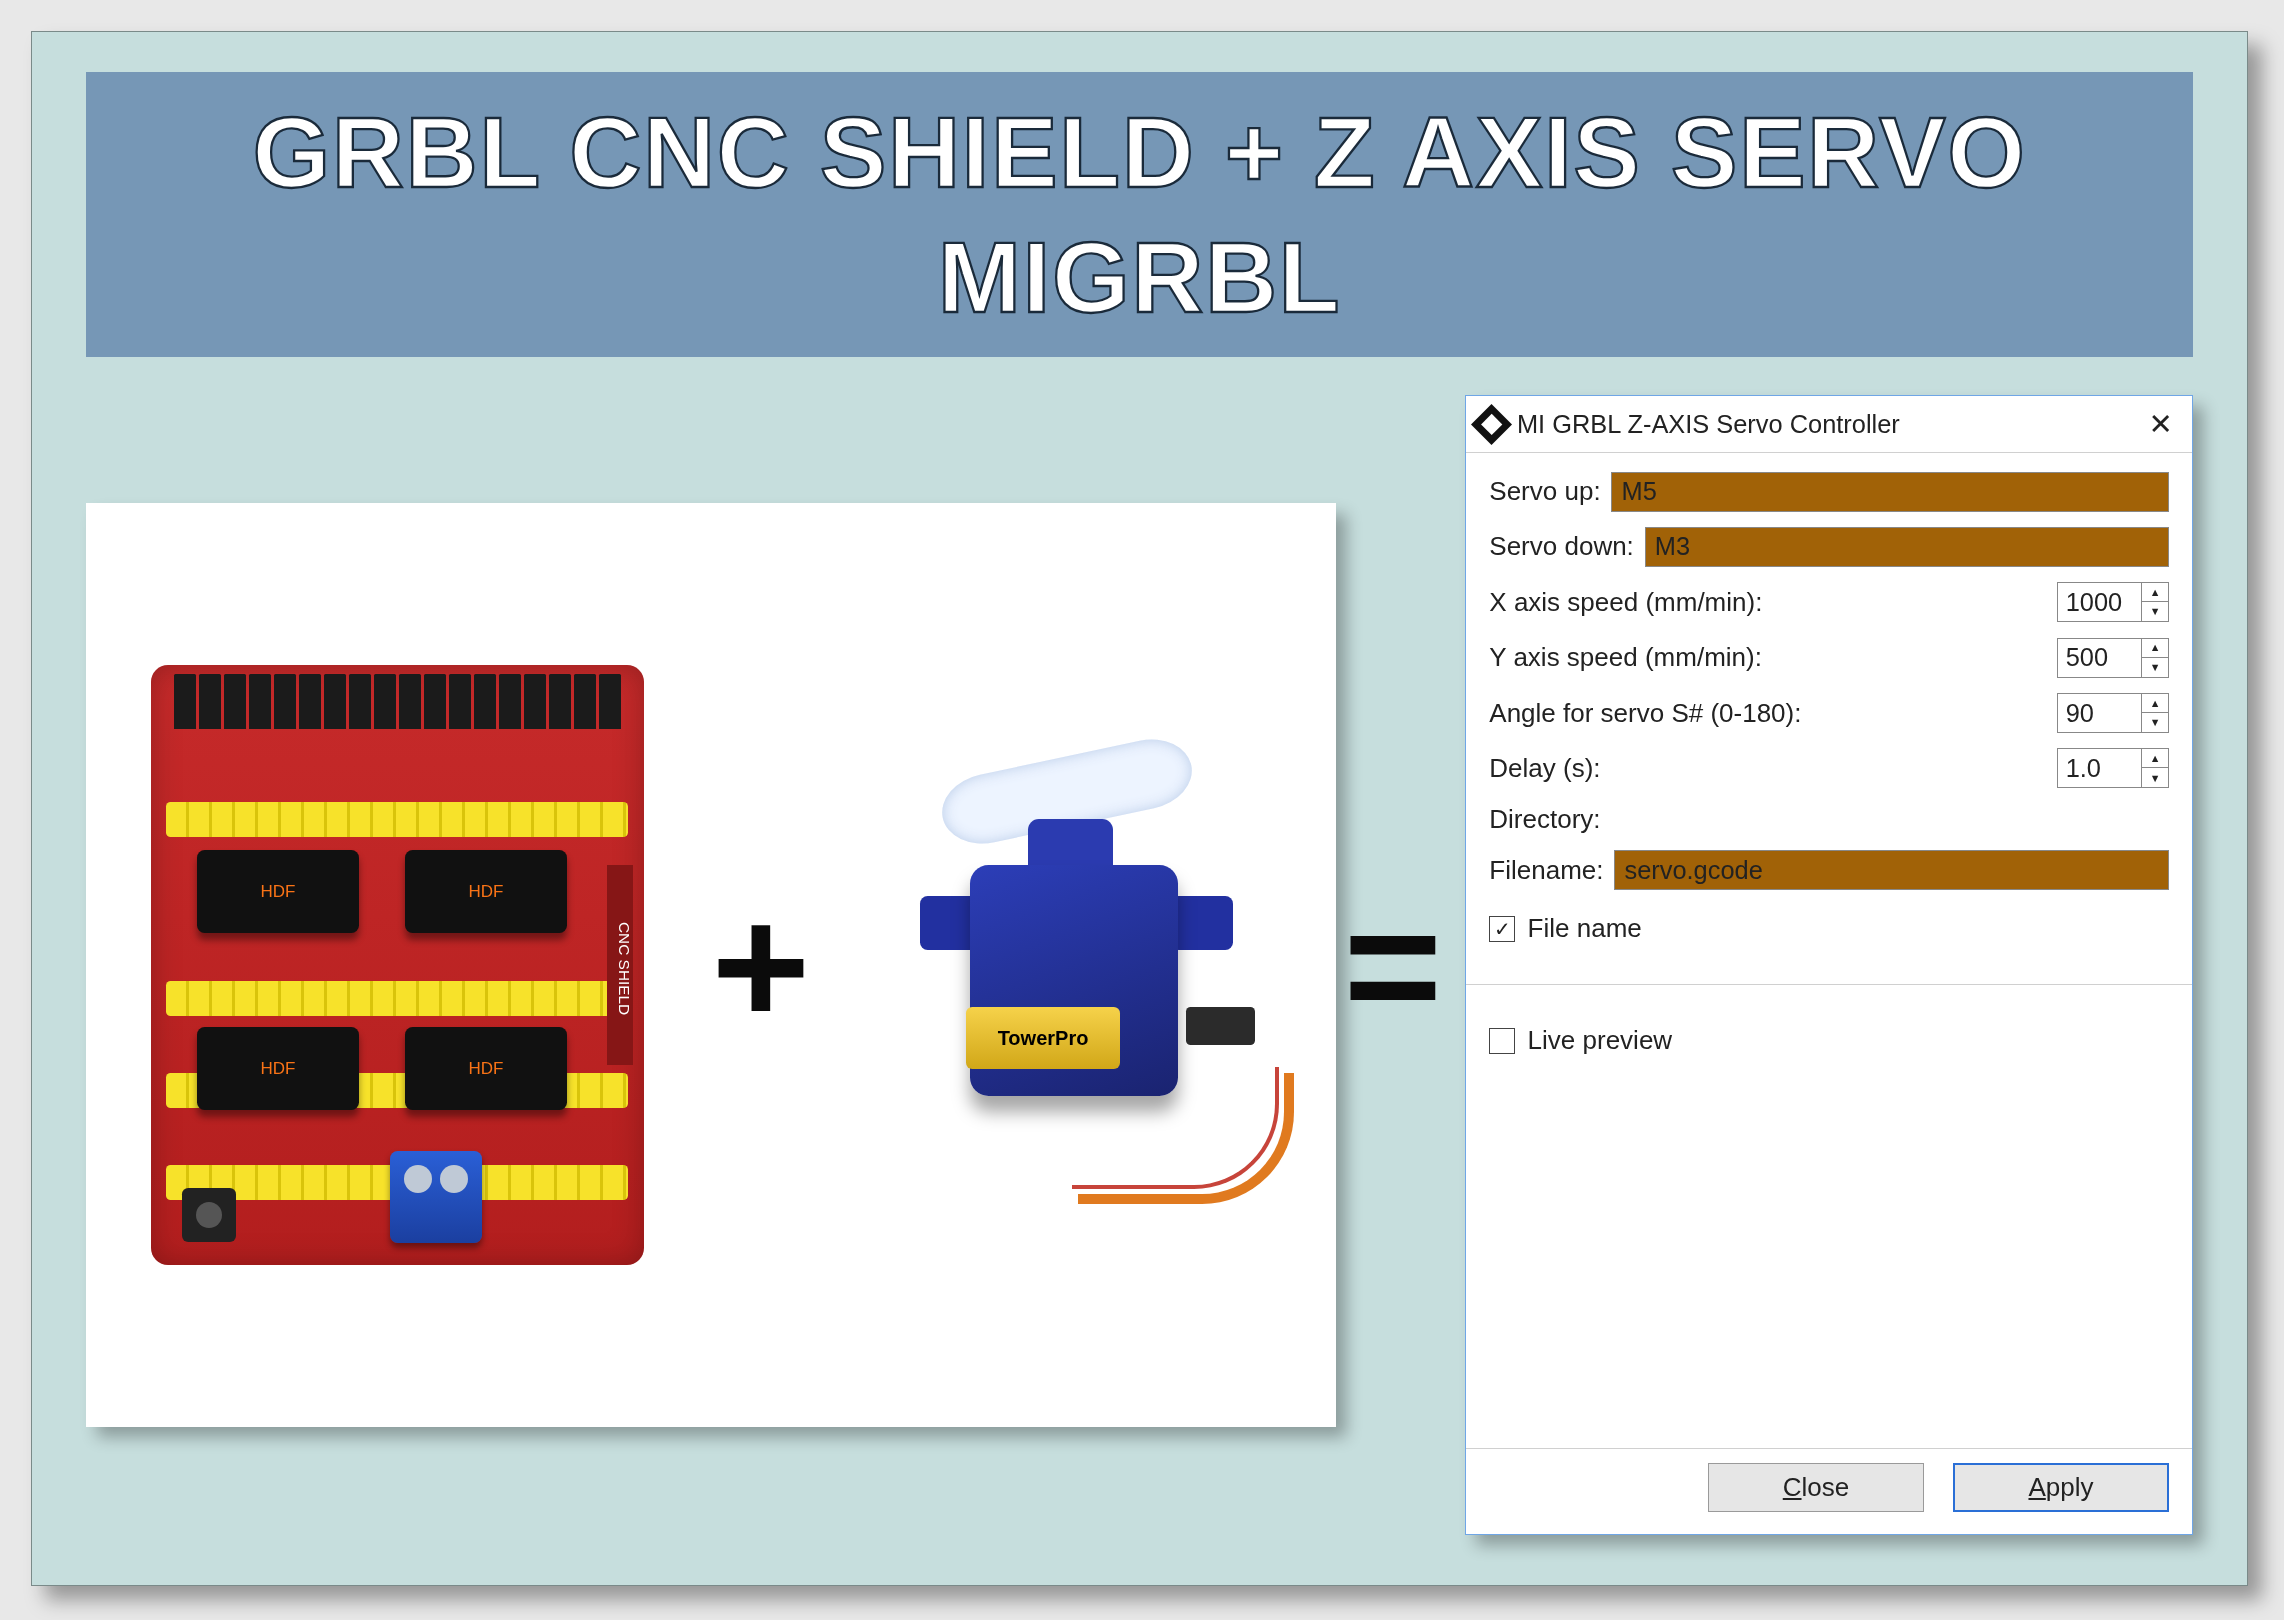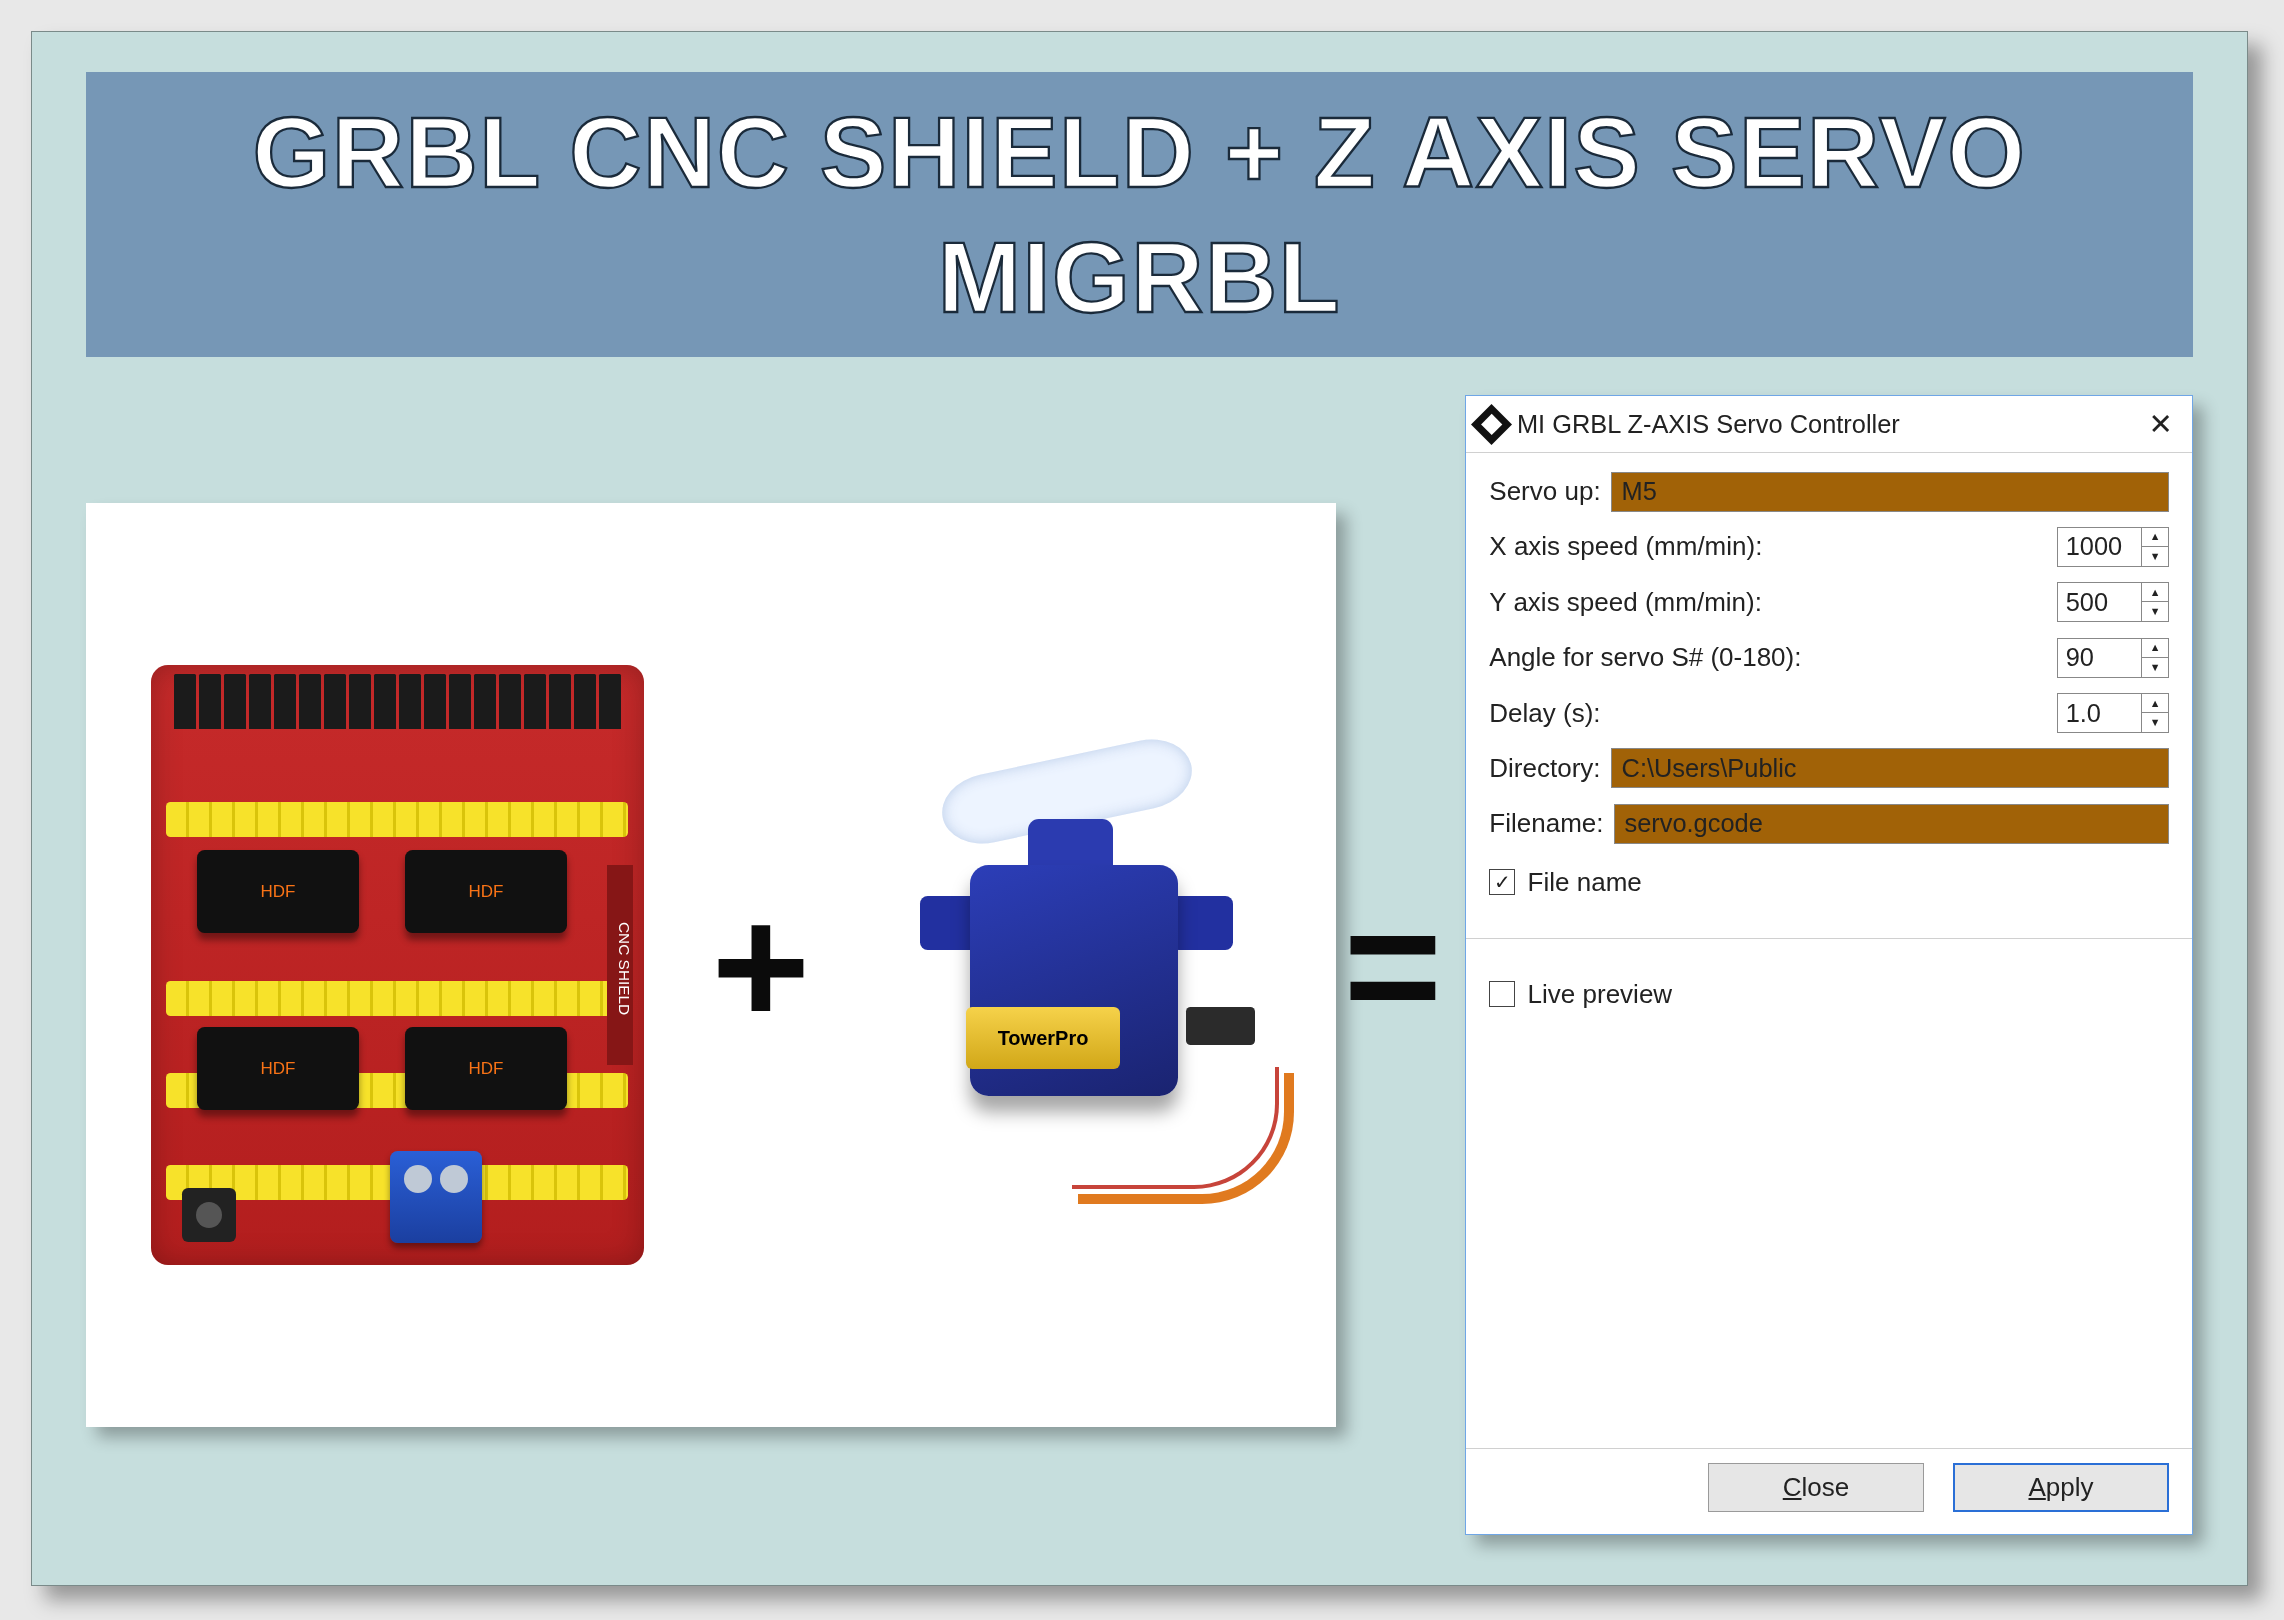--- a/index.html
+++ b/index.html
@@ -431,20 +431,24 @@
         <div class="dlg-close">✕</div>
       </div>
 
       <div class="dlg-body">
 
         <div class="row">
           <span class="lbl">Servo up:</span>
           <div class="txt">M5</div>
         </div>
 
+        <div class="row">
+          <span class="lbl">Servo down:</span>
+          <div class="txt">M3</div>
+        </div>
 
         <div class="row">
           <span class="lbl lbl-wide">X axis speed (mm/min):</span>
           <div class="spin-wrap">
             <div class="spin-input">1000</div>
             <div class="spin-btns">
               <div>▲</div>
               <div>▼</div>
             </div>
           </div>
@@ -478,21 +482,20 @@
             <div class="spin-input">1.0</div>
             <div class="spin-btns">
               <div>▲</div>
               <div>▼</div>
             </div>
           </div>
         </div>
 
         <div class="row">
           <span class="lbl">Directory:</span>
-          <div class="txt">C:\Users\Public</div>
         </div>
 
         <div class="row">
           <span class="lbl">Filename:</span>
           <div class="txt">servo.gcode</div>
         </div>
 
         <div class="cb-row">
           <div class="checkbox">✓</div>
           <span>File name</span>

